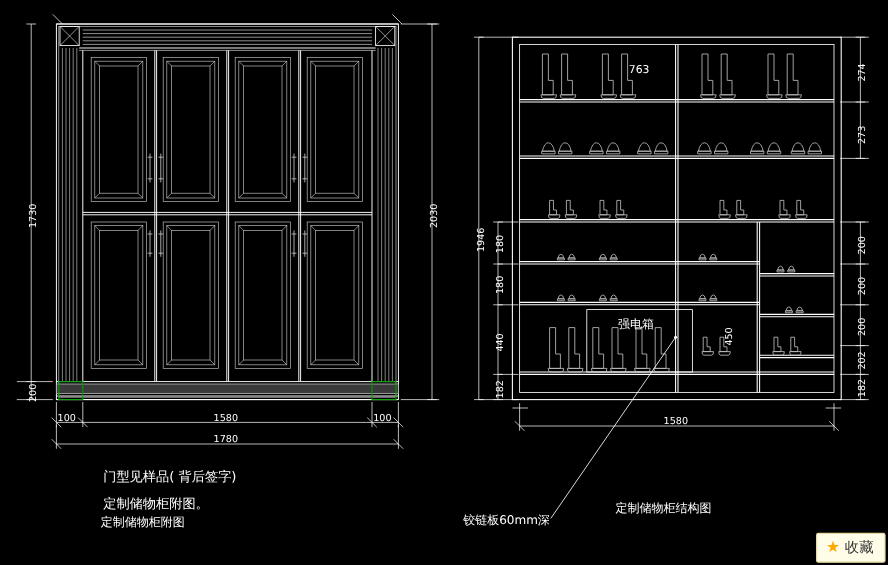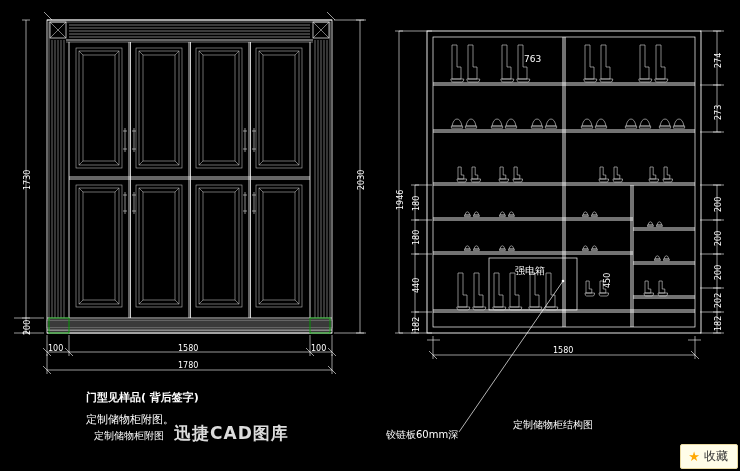--- a/index.html
+++ b/index.html
@@ -509,25 +509,24 @@
   </svg>
 
   <div class="lbl dimv" style="left:24px;top:190px;">1730</div>
   <div class="lbl dimv" style="left:24px;top:335px;">200</div>
   <div class="lbl dimv" style="left:358px;top:190px;">2030</div>
   <div class="lbl dim" style="left:48px;top:345px;">100</div>
   <div class="lbl dim" style="left:178px;top:345px;">1580</div>
   <div class="lbl dim" style="left:311px;top:345px;">100</div>
   <div class="lbl dim" style="left:178px;top:362px;">1780</div>
 
-  <div class="lbl cap" style="left:86px;top:392px;font-weight:bold;">门型见样品( 背后签字)</div>
+  <div class="lbl cap" style="left:86px;top:392px;">门型见样品( 背后签字)</div>
   <div class="lbl cap" style="left:86px;top:414px;">定制储物柜附图。</div>
-  <div class="lbl cap-sm" style="left:94px;top:431px;text-align:center;">定制储物柜附图</div>
-
-  <div class="lbl watermark" style="left:174px;top:425px;">迅捷CAD图库</div>
+  <div class="lbl cap-sm" style="left:84px;top:431px;text-align:center;">定制储物柜附图</div>
+
 
   <div class="lbl dimv" style="left:397px;top:210px;">1946</div>
   <div class="lbl dimv" style="left:413px;top:211px;">180</div>
   <div class="lbl dimv" style="left:413px;top:245px;">180</div>
   <div class="lbl dimv" style="left:413px;top:293px;">440</div>
   <div class="lbl dimv" style="left:413px;top:332px;">182</div>
 
   <div class="lbl dimv" style="left:715px;top:68px;">274</div>
   <div class="lbl dimv" style="left:715px;top:120px;">273</div>
   <div class="lbl dimv" style="left:715px;top:212px;">200</div>

